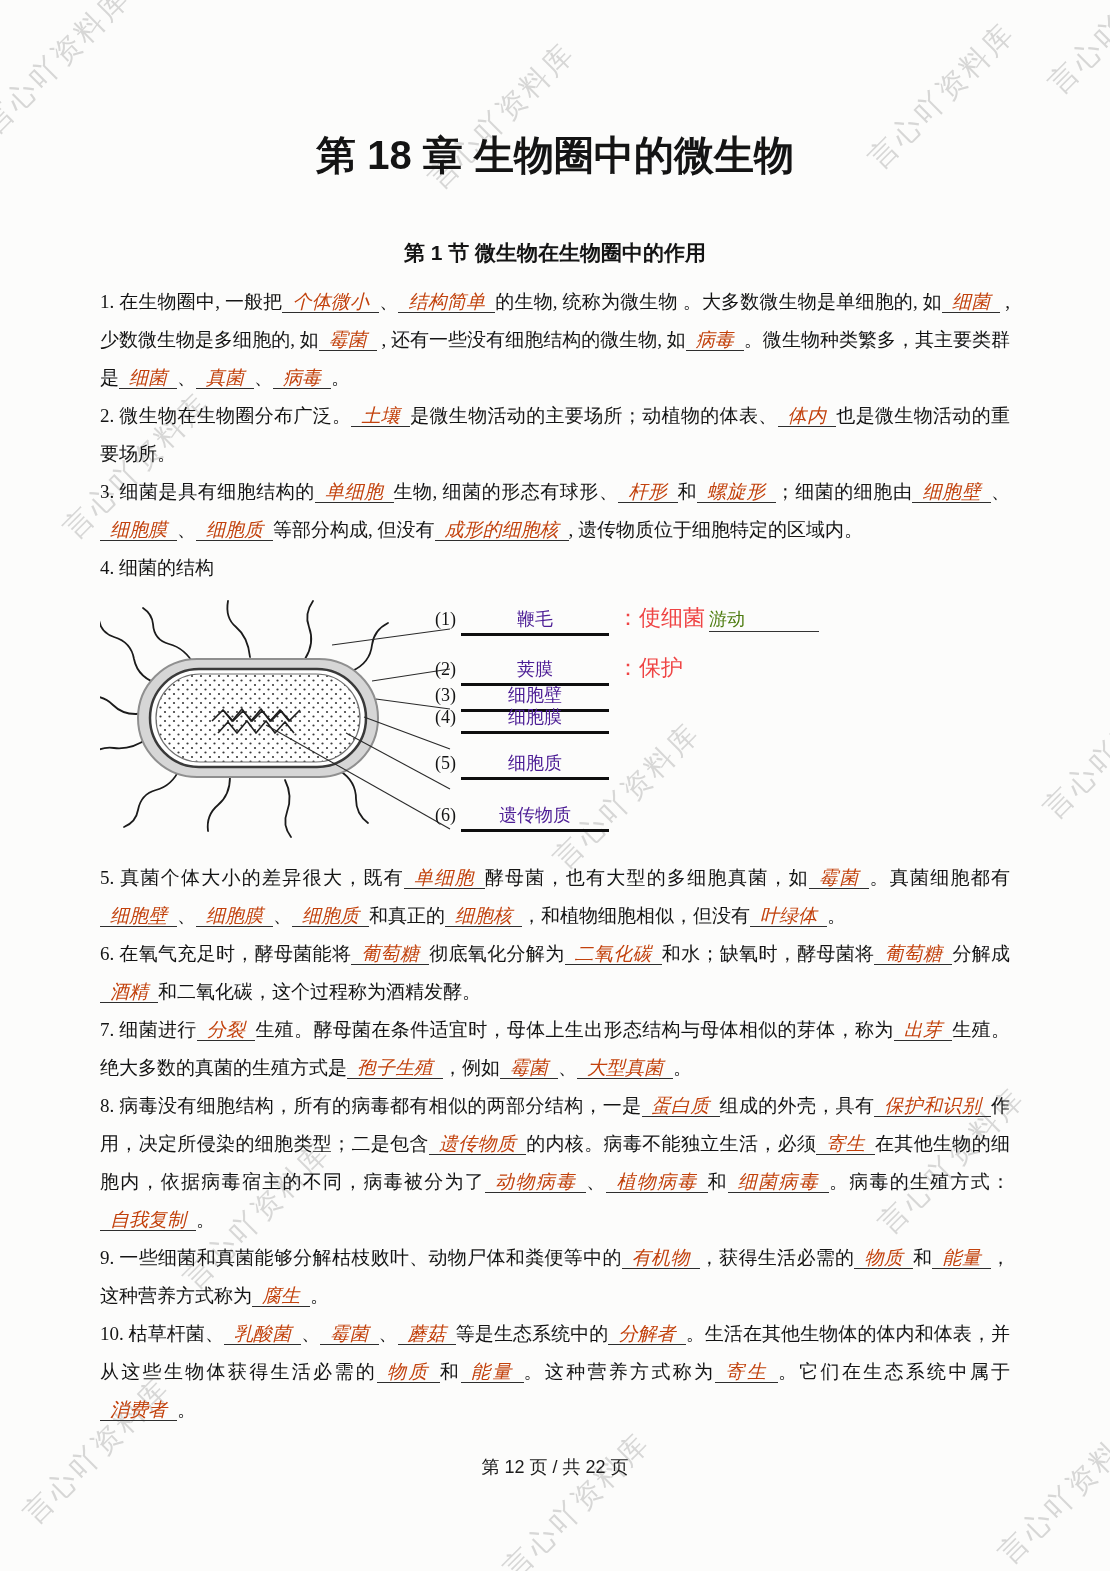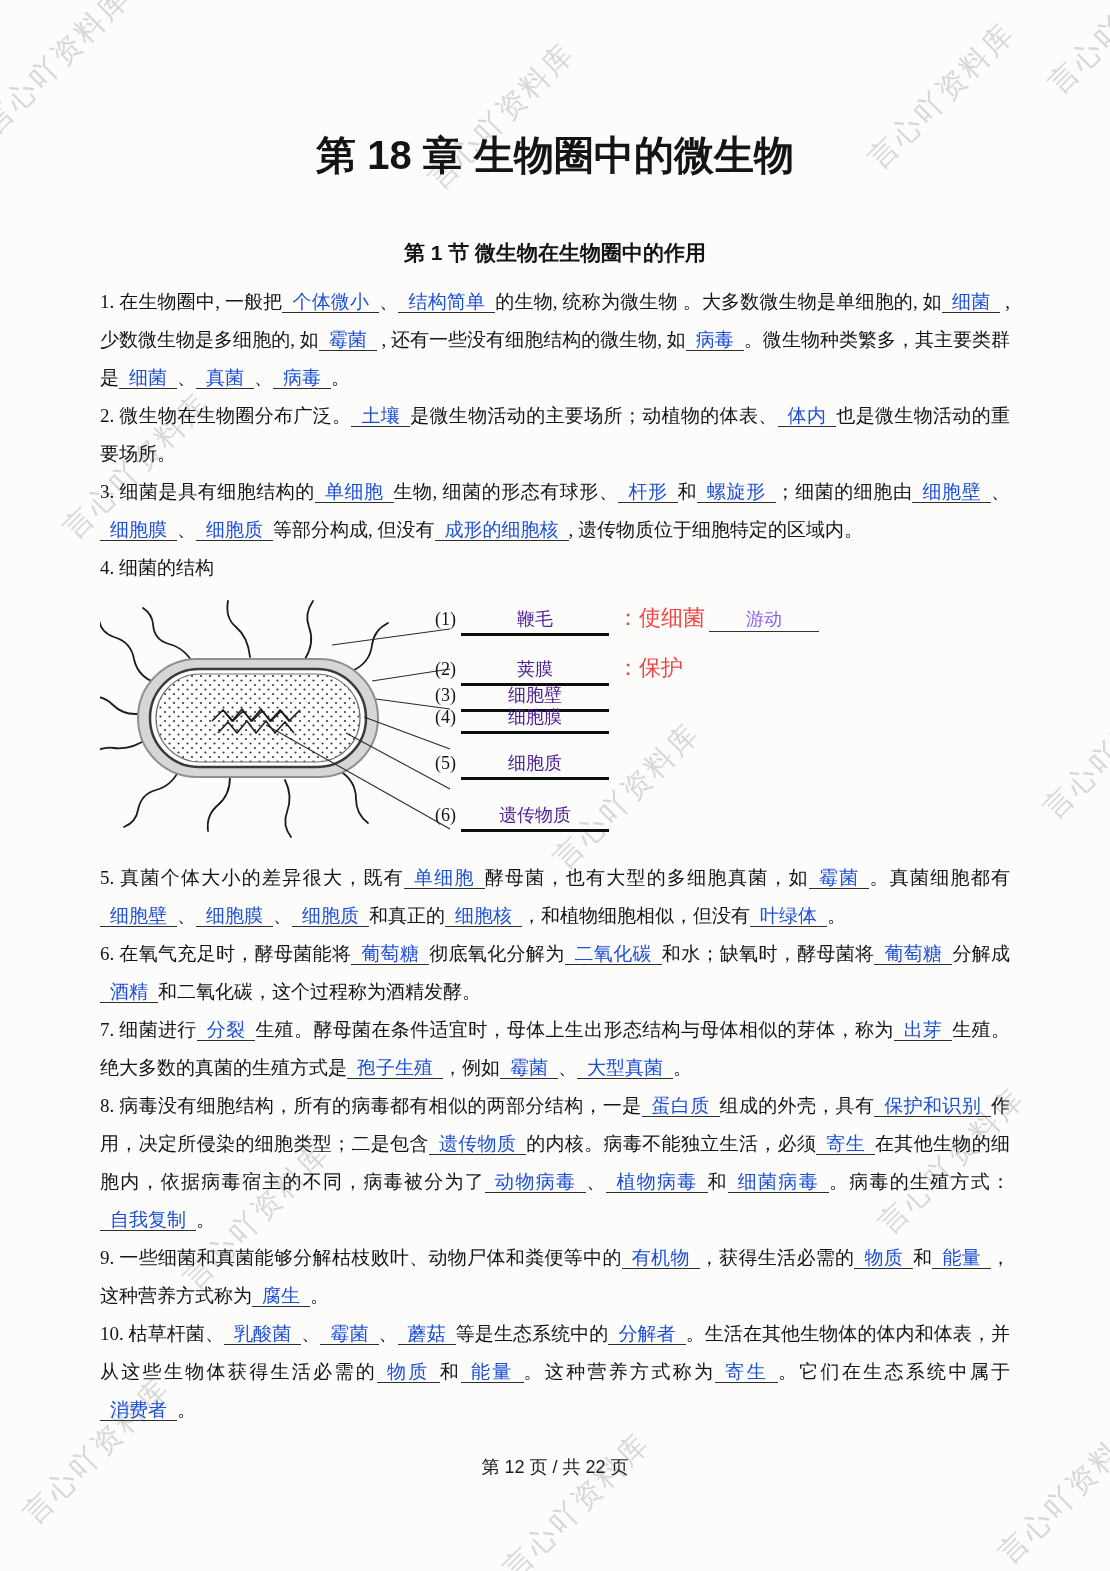--- a/index.html
+++ b/index.html
@@ -43,24 +43,25 @@
     font-size:21px;
     font-weight:bold;
     margin-bottom:16px;
   }
   .para {
     font-size:19px;
     line-height:38px;
     text-align:justify;
   }
   .blank {
-    color:#1d4ed8;
+    color:#c2410c;
     border-bottom:1px solid #2e2e2e;
     padding:0 10px;
     white-space:nowrap;
+    font-style:italic;
   }
   
   .diagram {
     position:relative;
     height:256px;
     margin:6px 0 10px 0;
   }
   .dgm-svg { position:absolute; left:0; top:0; }
   .dgm-row {
     position:absolute;
@@ -81,23 +82,23 @@
     padding-bottom:2px;
   }
   .dgm-note {
     font-size:22px;
     margin-left:8px;
     color:#ef4444;
   }
   .dgm-note-blank {
     display:inline-block;
     min-width:110px;
-    text-align:center;
-    font-size:18px;
-    color:#8b5cf6;
+    text-align:left;
+    font-size:18px;
+    color:#4d7c0f;
     border-bottom:1px solid #333;
     margin-left:4px;
   }
   .dgm-note:empty, .dgm-note-blank:empty { display:none; }
   
   .footer {
     position:absolute;
     left:0; right:0;
     bottom:92px;
     text-align:center;

